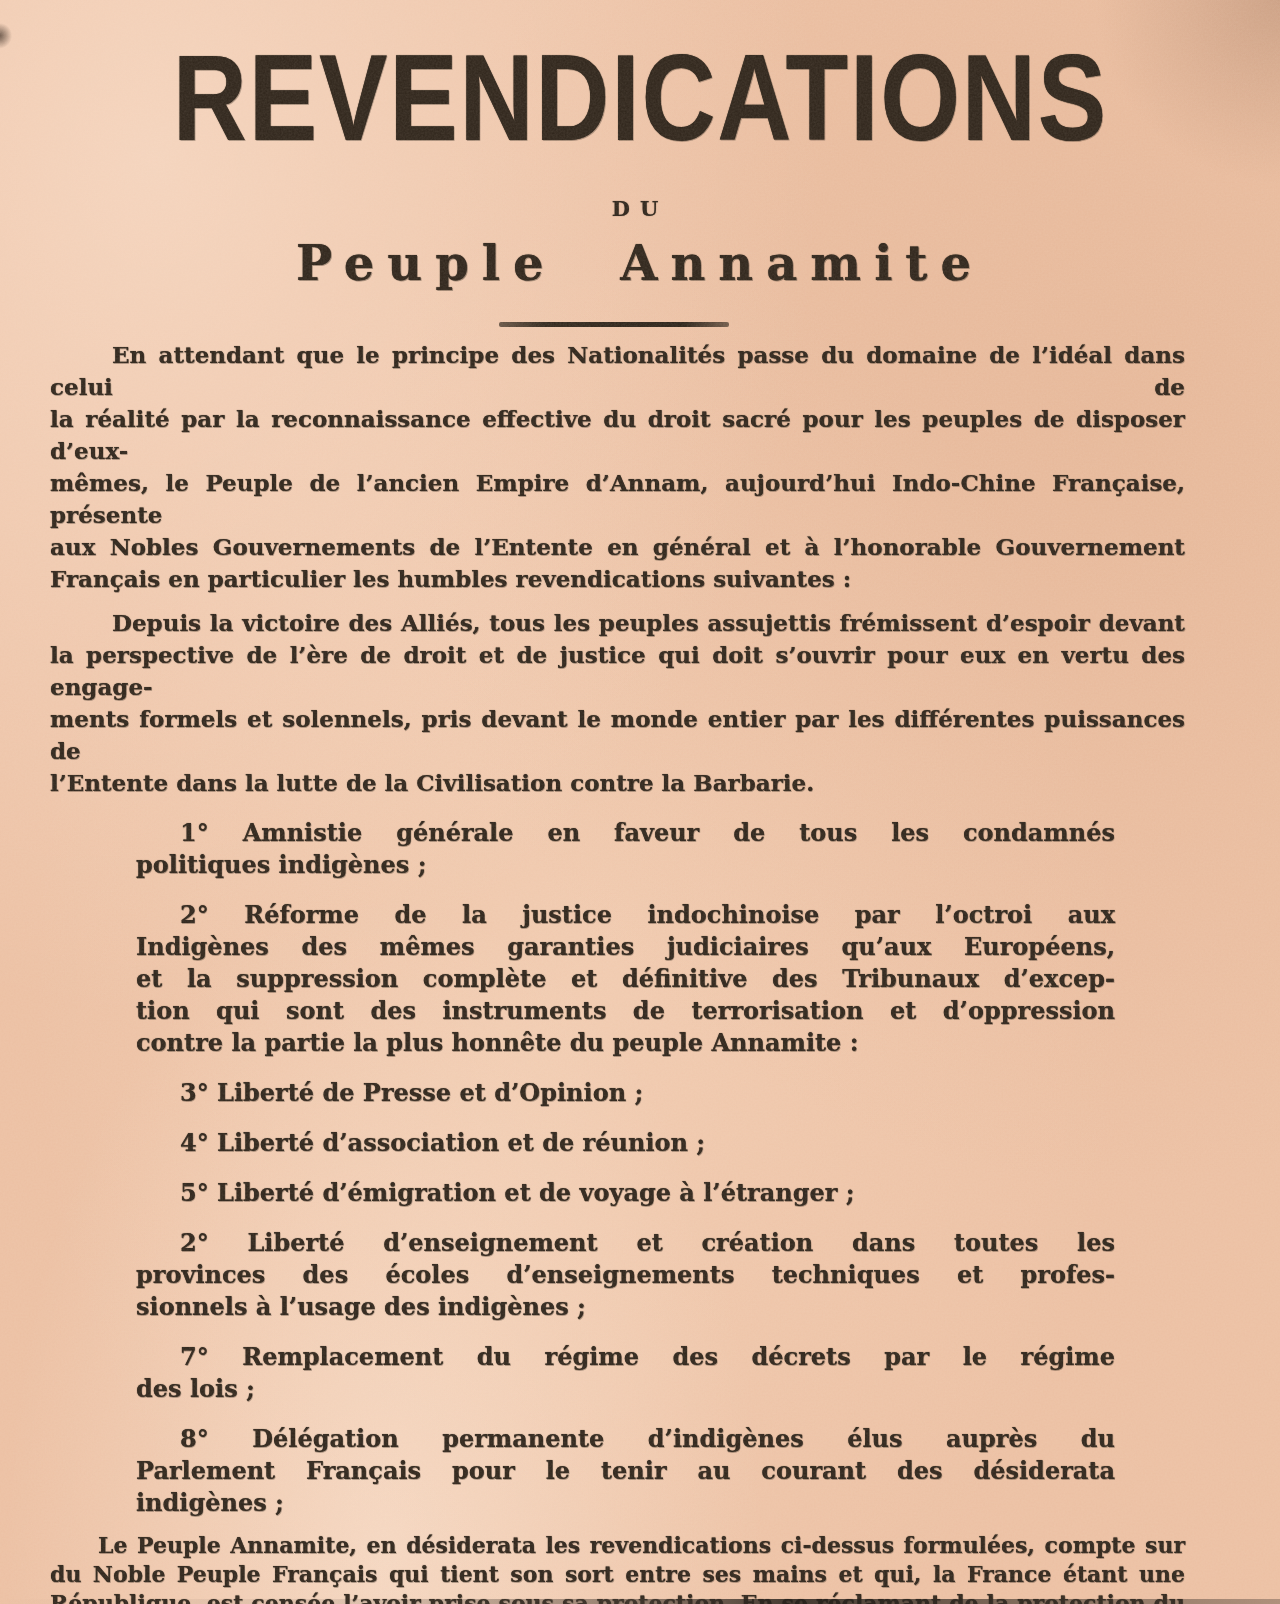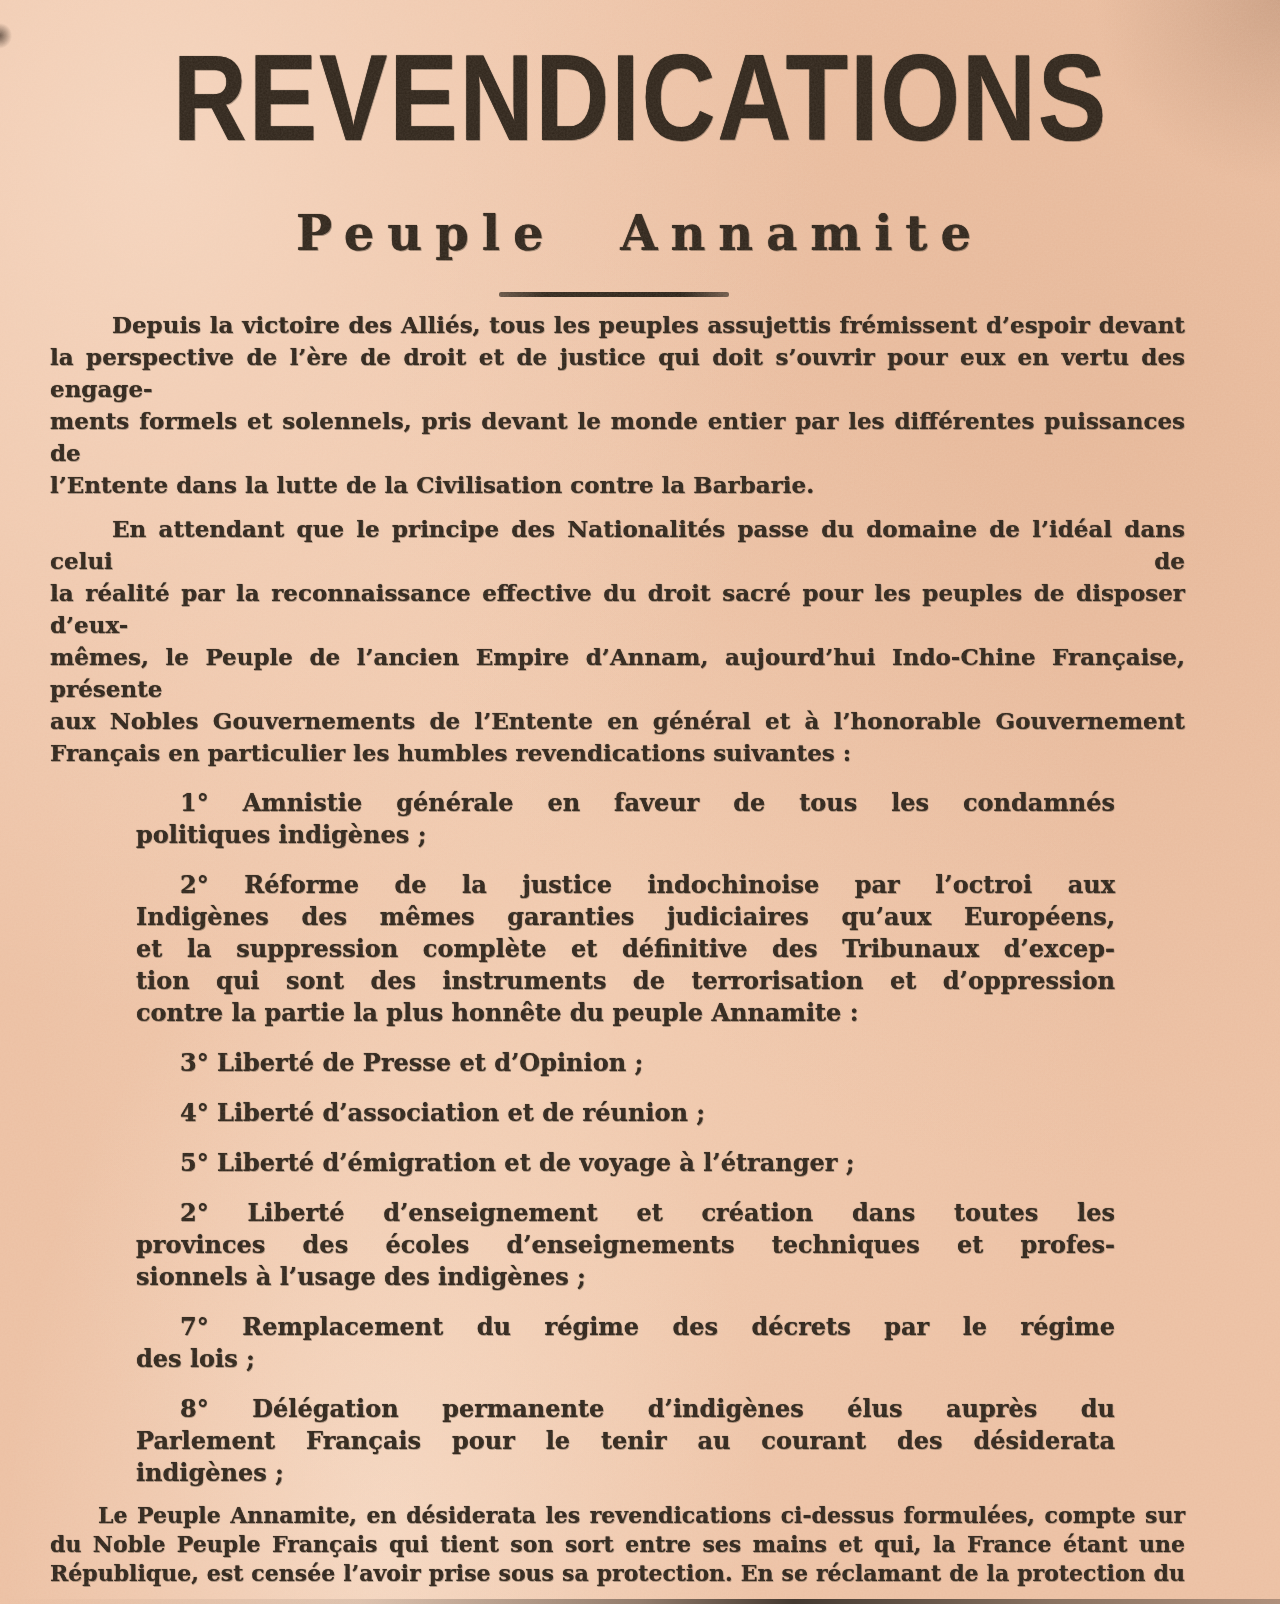--- a/index.html
+++ b/index.html
@@ -93,41 +93,42 @@
 <div class="page">
 
   <div class="smudge-tl"></div>
 
   <div class="content">
 
     <header class="masthead">
       <div class="title-line">
         <span class="title-text">REVENDICATIONS</span>
       </div>
+      <div class="du-line">DU</div>
       <div class="subtitle-line">
         <span class="subtitle-text">Peuple Annamite</span>
       </div>
       <div class="rule"></div>
     </header>
 
     <main class="body-text">
 
       <div class="para">
-          <div class="tline">Depuis la victoire des Alliés, tous les peuples assujettis frémissent d’espoir devant</div>
-          <div class="tline">la perspective de l’ère de droit et de justice qui doit s’ouvrir pour eux en vertu des engage-</div>
-          <div class="tline">ments formels et solennels, pris devant le monde entier par les différentes puissances de</div>
-          <div class="tline tlast">l’Entente dans la lutte de la Civilisation contre la Barbarie.</div>
-        </div>
-
-      <div class="para">
           <div class="tline">En attendant que le principe des Nationalités passe du domaine de l’idéal dans celui de</div>
           <div class="tline">la réalité par la reconnaissance effective du droit sacré pour les peuples de disposer d’eux-</div>
           <div class="tline">mêmes, le Peuple de l’ancien Empire d’Annam, aujourd’hui Indo-Chine Française, présente</div>
           <div class="tline">aux Nobles Gouvernements de l’Entente en général et à l’honorable Gouvernement</div>
           <div class="tline tlast">Français en particulier les humbles revendications suivantes :</div>
+        </div>
+
+      <div class="para">
+          <div class="tline">Depuis la victoire des Alliés, tous les peuples assujettis frémissent d’espoir devant</div>
+          <div class="tline">la perspective de l’ère de droit et de justice qui doit s’ouvrir pour eux en vertu des engage-</div>
+          <div class="tline">ments formels et solennels, pris devant le monde entier par les différentes puissances de</div>
+          <div class="tline tlast">l’Entente dans la lutte de la Civilisation contre la Barbarie.</div>
         </div>
 
       <section class="claims">
         <div class="item">
             <div class="tline">1° Amnistie générale en faveur de tous les condamnés</div>
             <div class="tline tlast">politiques indigènes ;</div>
           </div>
         <div class="item">
             <div class="tline">2° Réforme de la justice indochinoise par l’octroi aux</div>
             <div class="tline">Indigènes des mêmes garanties judiciaires qu’aux Européens,</div>

